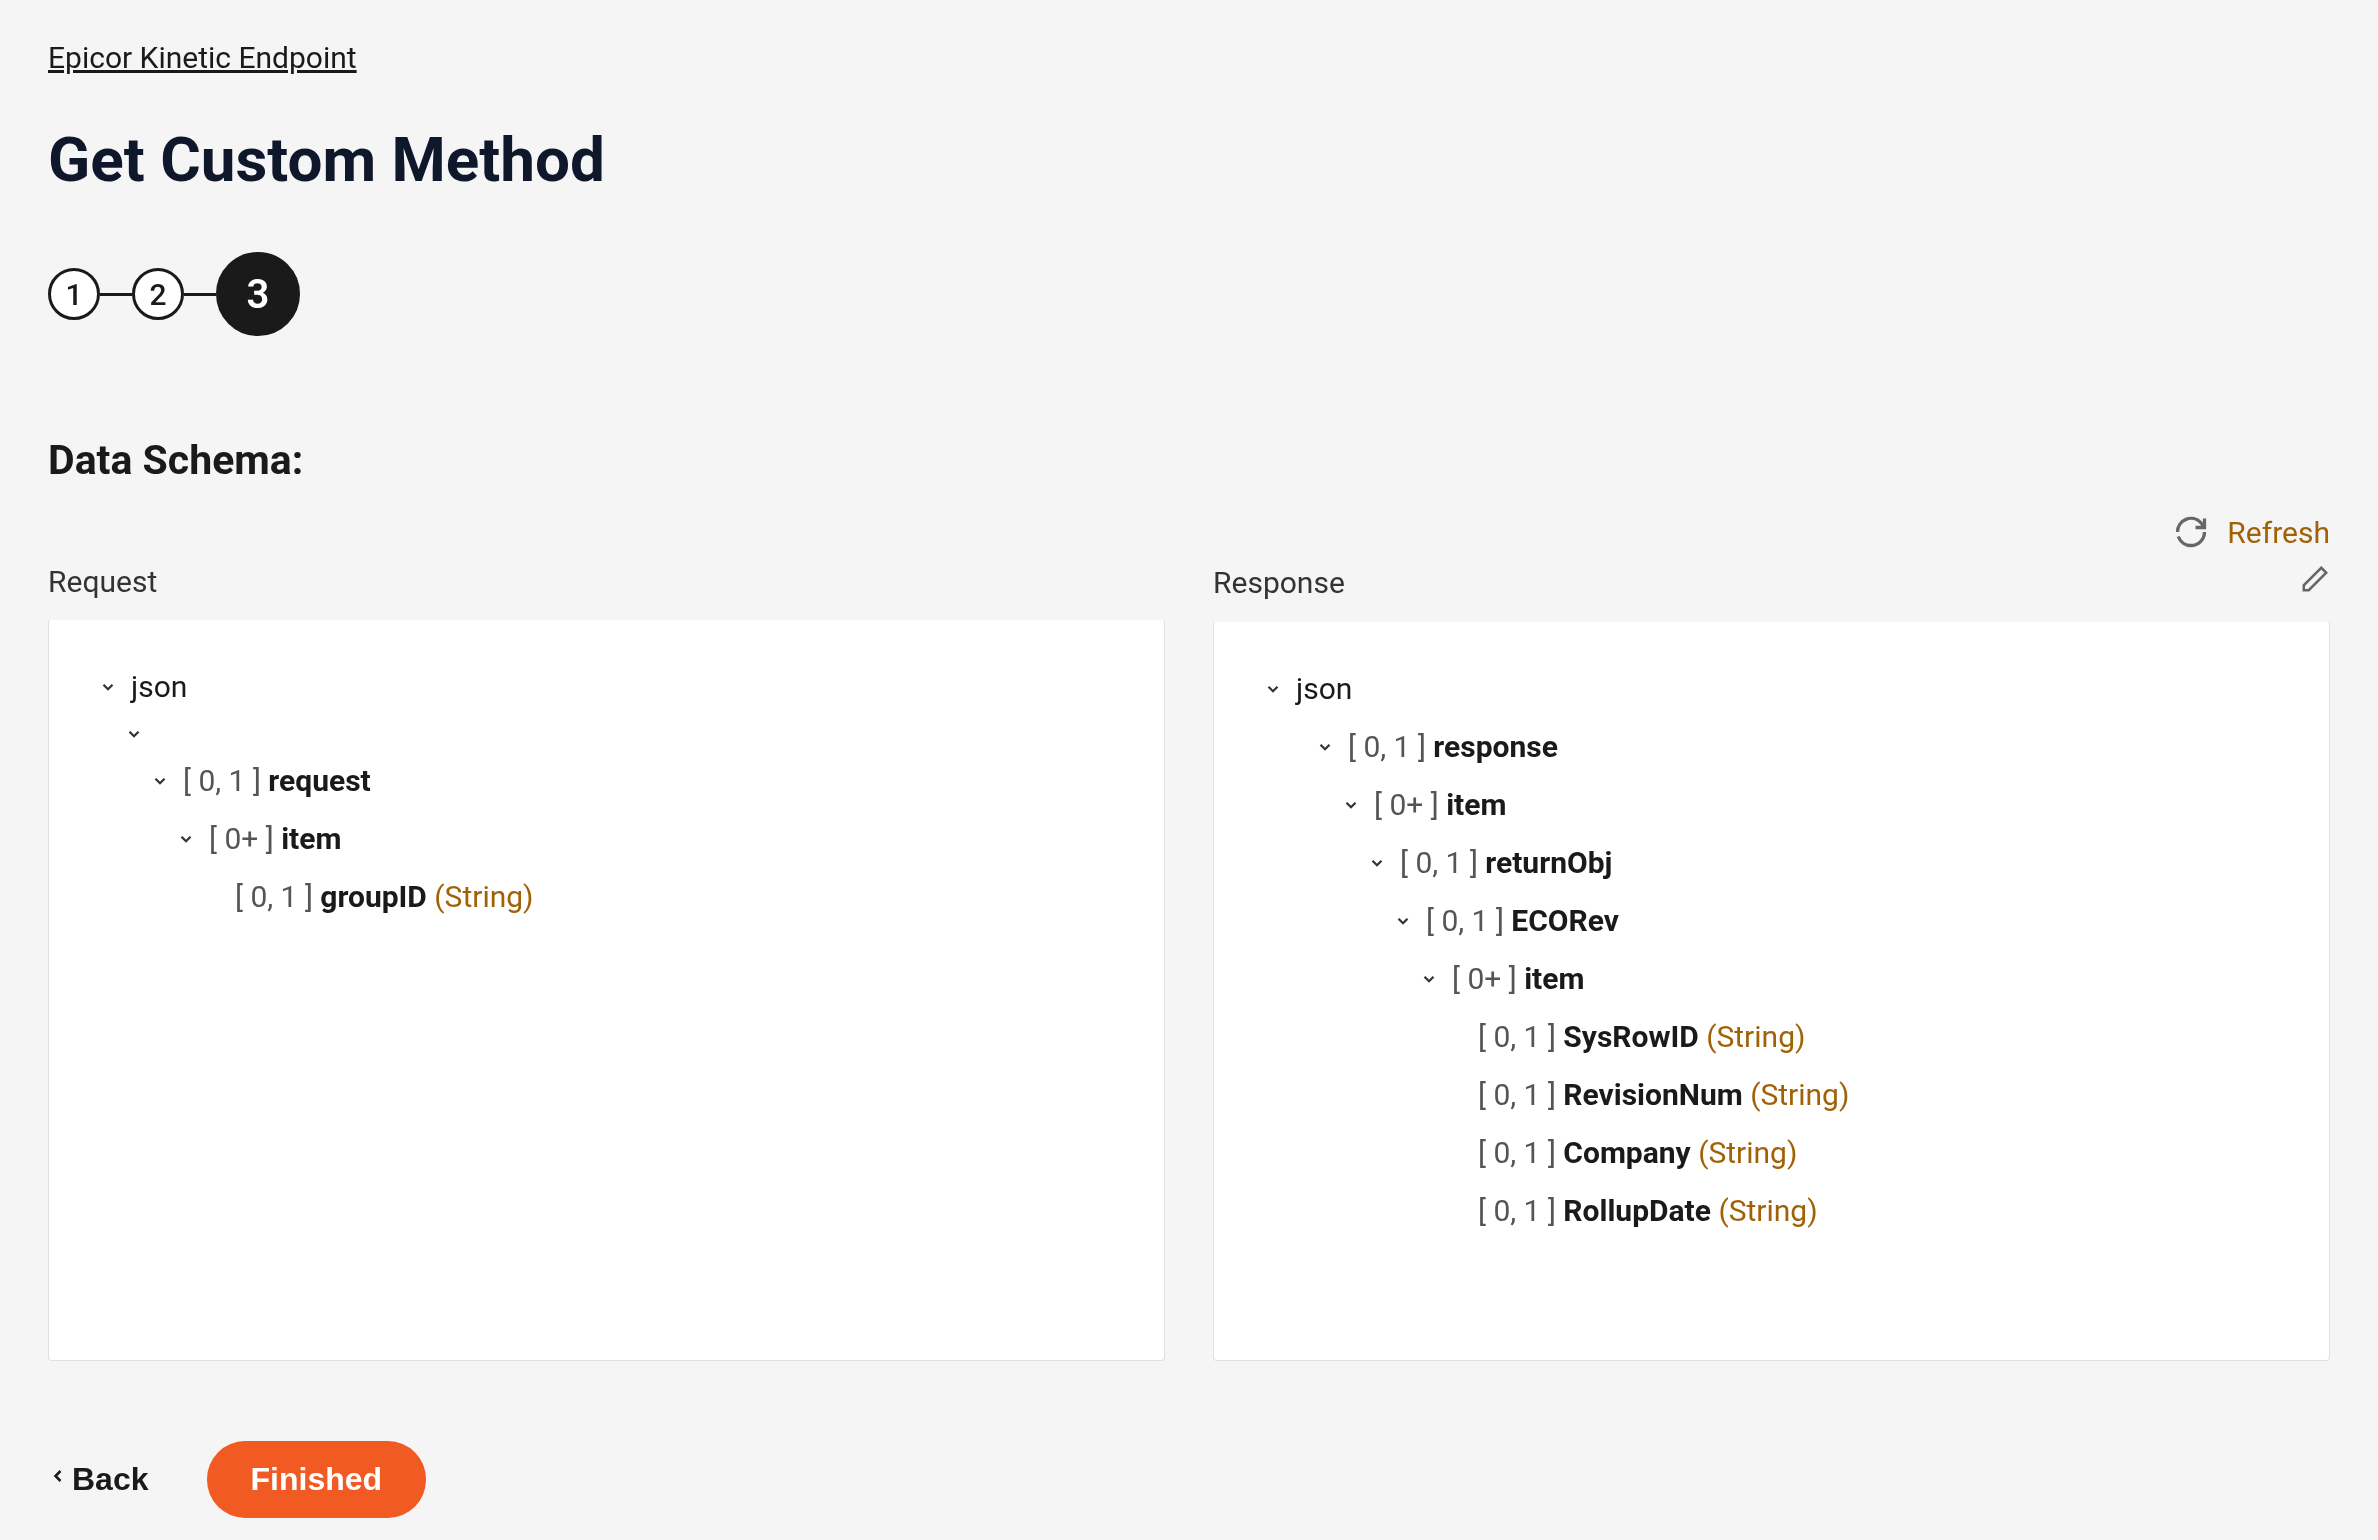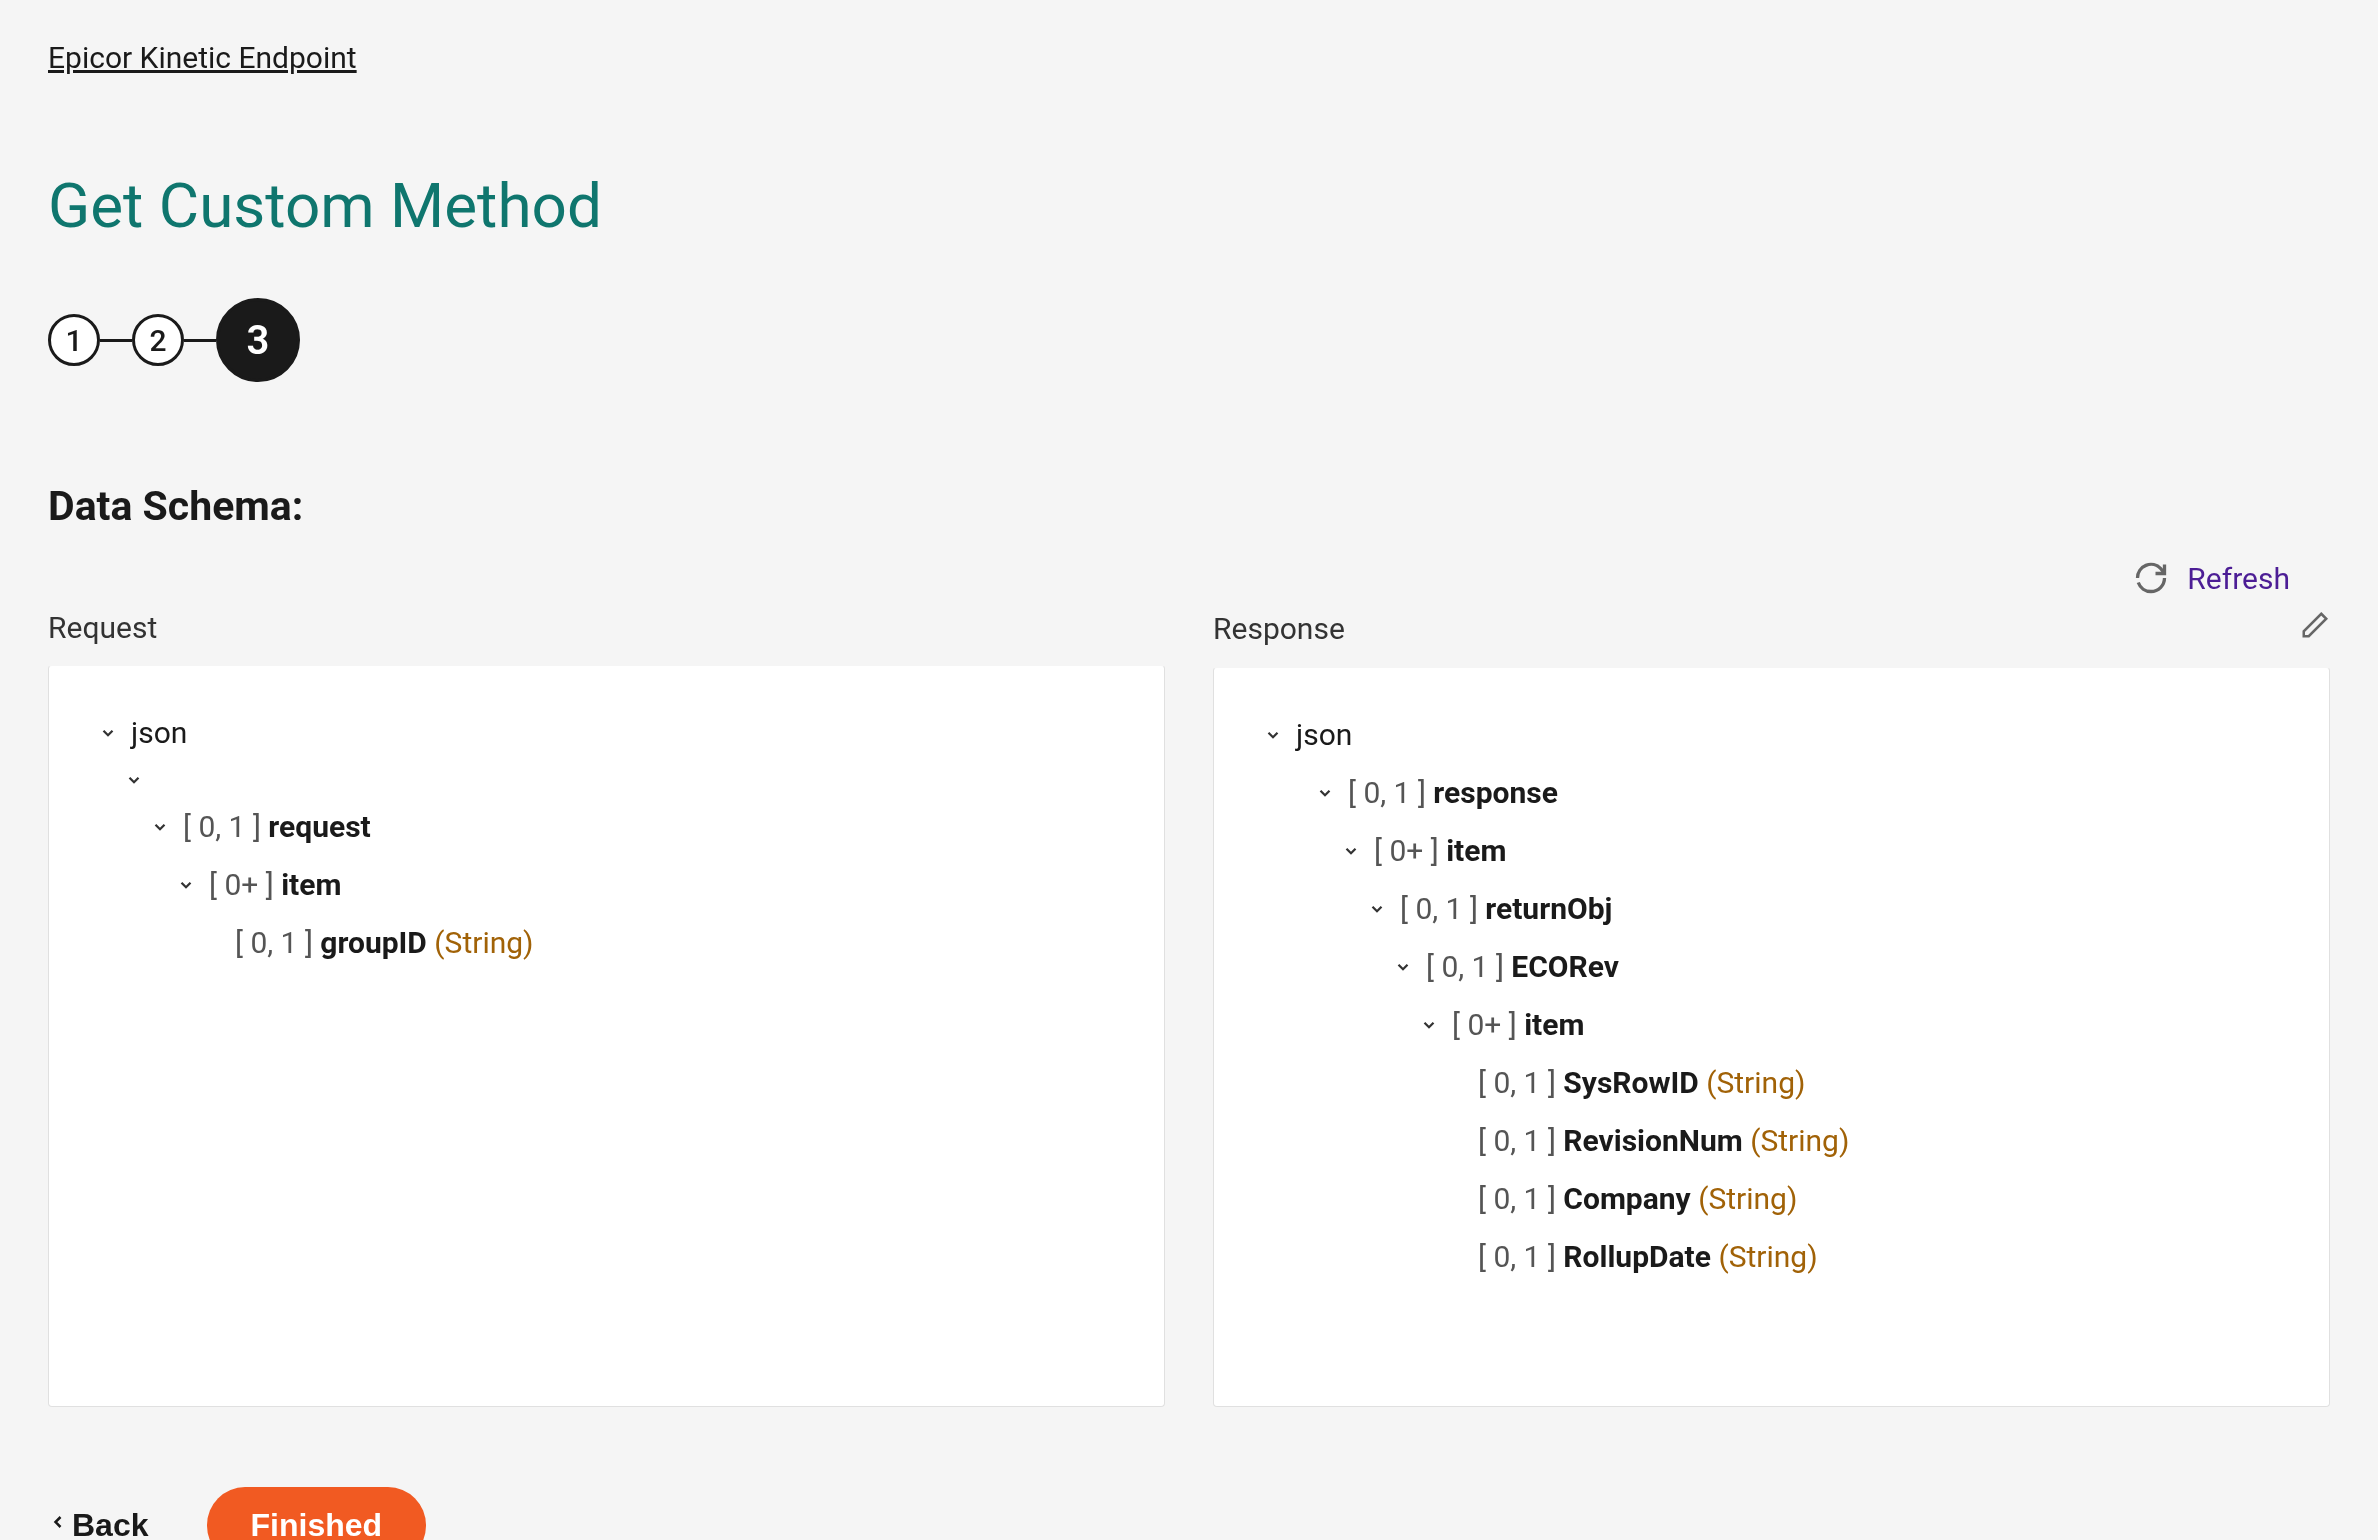--- a/index.html
+++ b/index.html
@@ -12,24 +12,23 @@
   }
   .breadcrumb {
     text-decoration: underline;
     color: #1a1a1a;
     font-size: 30px;
     margin-bottom: 48px;
     display: inline-block;
   }
   .page-title {
     font-size: 62px;
-    font-weight: 400;
+    font-weight: 700;
     margin-bottom: 56px;
-    color: #0f766e;
-    margin-top: 46px;
+    color: #0f172a;
   }
   .stepper {
     display: flex;
     align-items: center;
     margin-bottom: 100px;
   }
   .step-circle {
     width: 52px;
     height: 52px;
     border-radius: 50%;
@@ -67,22 +66,21 @@
     gap: 18px;
     margin-bottom: 6px;
   }
   .toolbar-icon {
     width: 36px;
     height: 36px;
     color: #666;
   }
   .refresh-text {
     font-size: 30px;
-    color: #4c1d95;
-    margin-right: 40px;
+    color: #a16207;
   }
   .schema-grid {
     display: flex;
     gap: 48px;
   }
   .schema-col {
     flex: 1;
     display: flex;
     flex-direction: column;
   }

